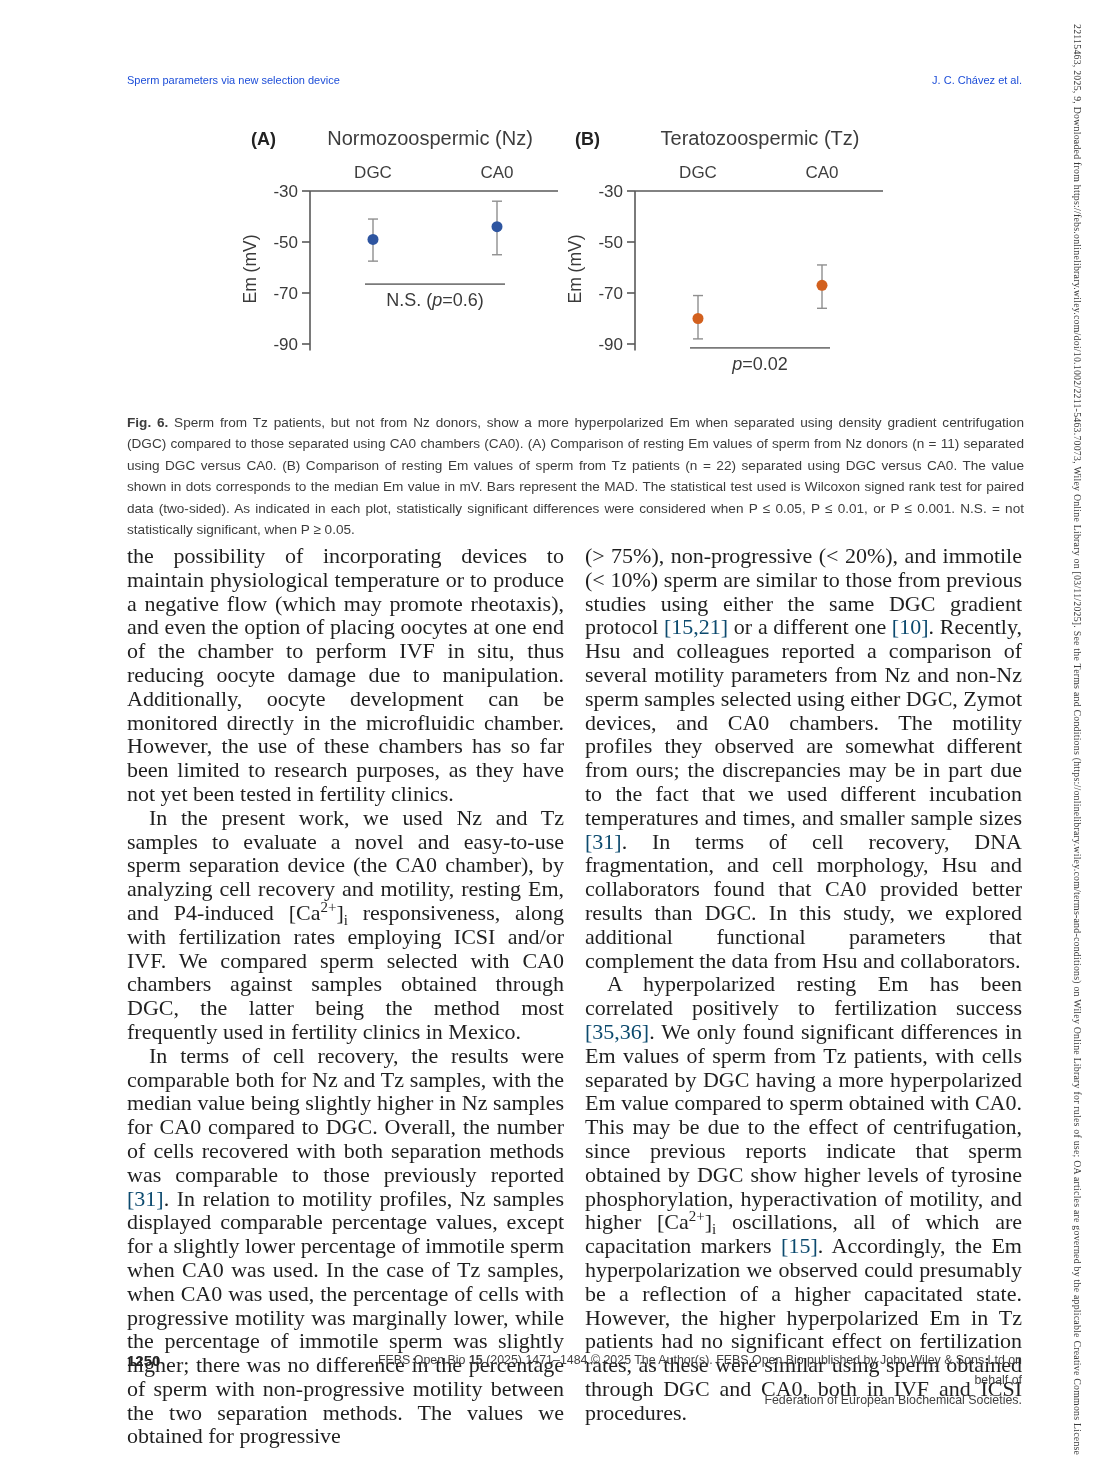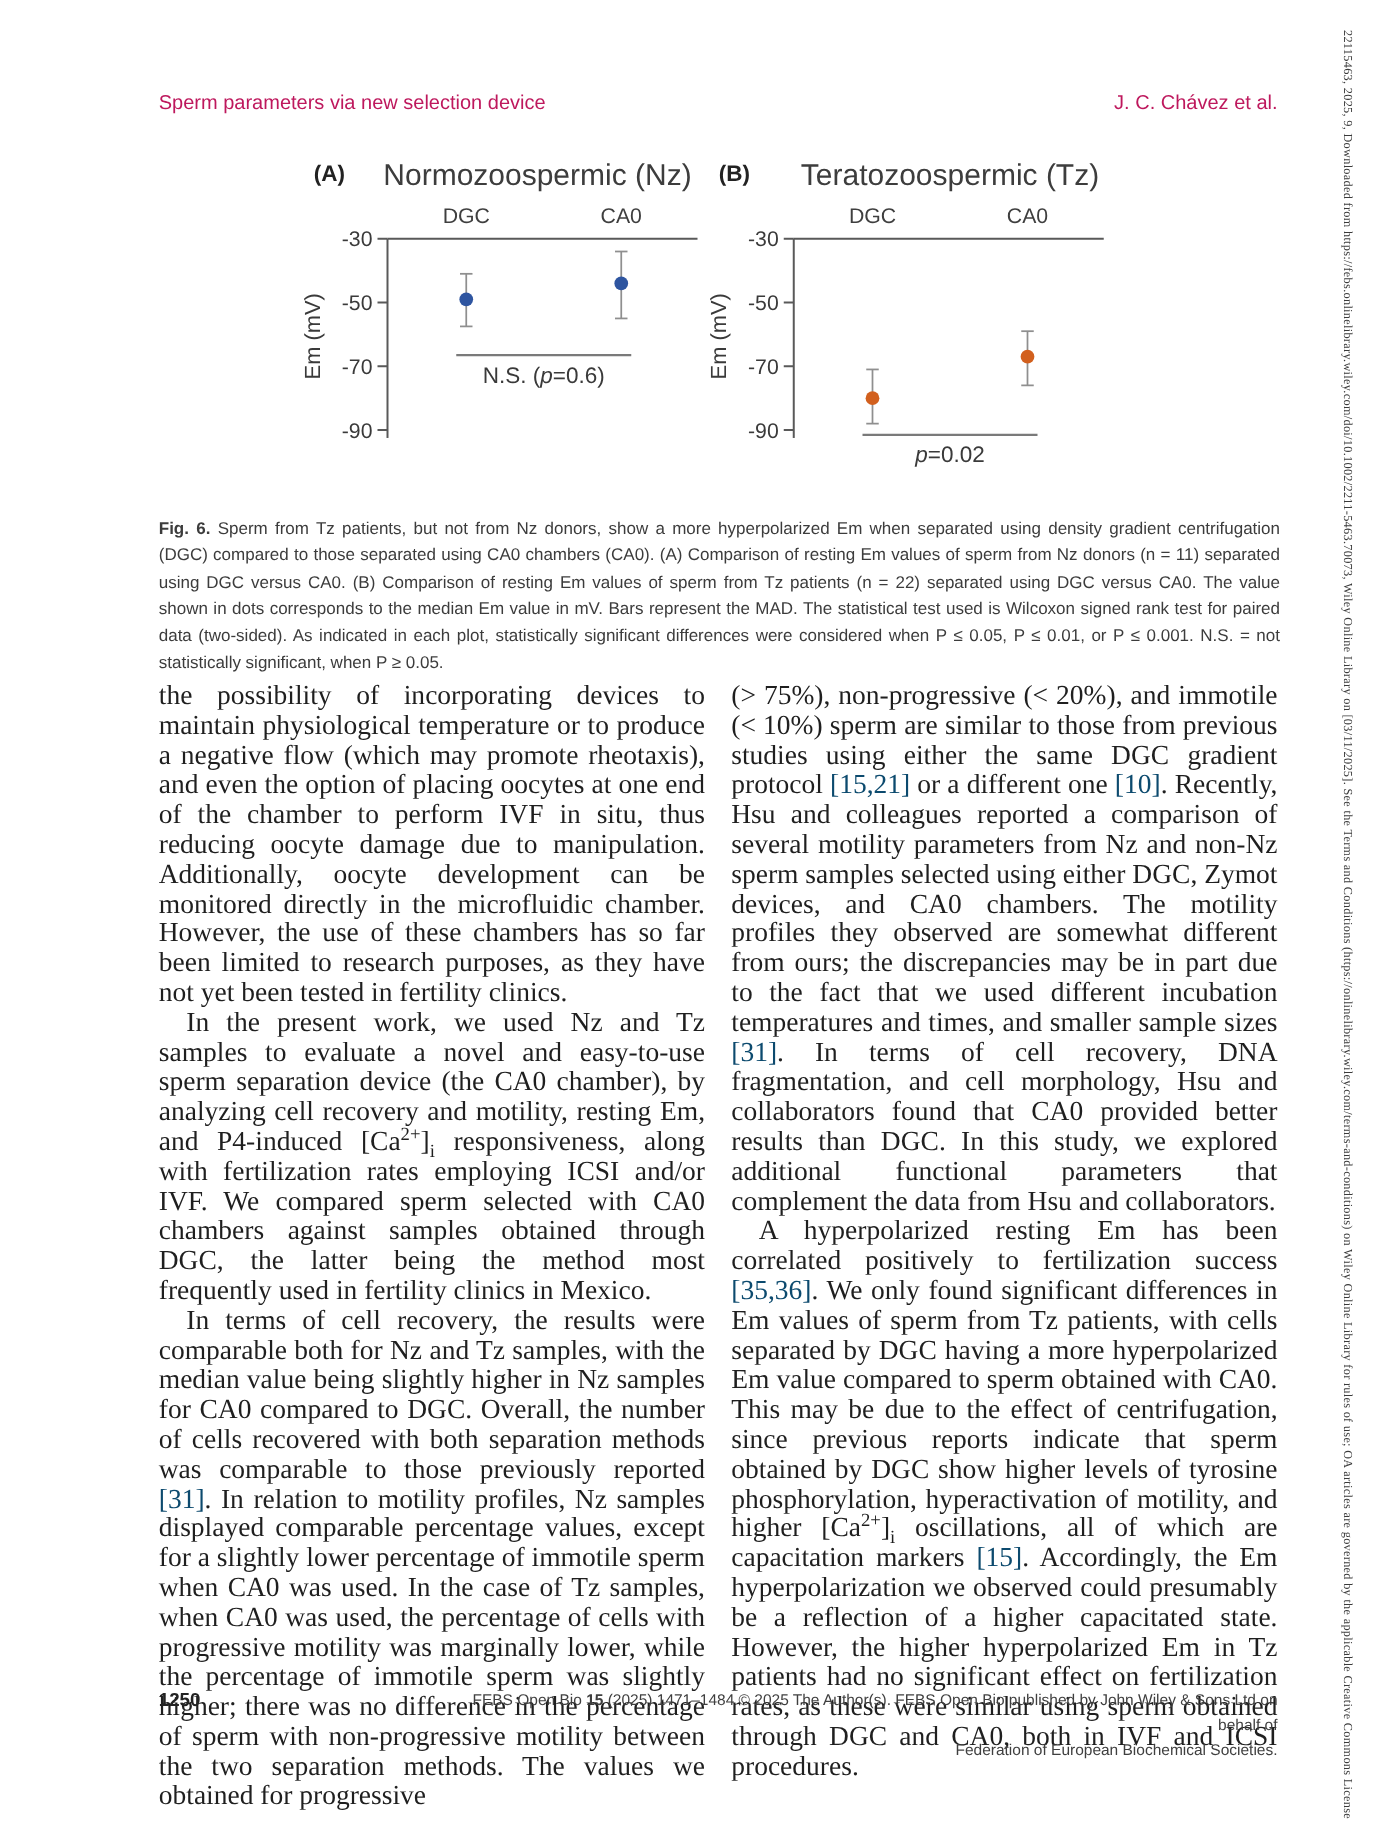--- a/index.html
+++ b/index.html
@@ -1,23 +1,23 @@
 <!DOCTYPE html>
 <html><head>
 <meta charset="utf-8">
 <style>
   html,body{margin:0;padding:0;background:#ffffff;}
   .page{position:relative;width:1110px;height:1458px;background:#ffffff;overflow:hidden;
         font-family:"Liberation Serif", serif;color:#1a1a1a;}
   
   .running-head{position:absolute;left:127px;top:74px;width:895px;display:flex;justify-content:space-between;
-        font-family:"Liberation Sans", sans-serif;font-size:16px;color:#be185d;}
+        font-family:"Liberation Sans", sans-serif;font-size:11px;color:#1d4ed8;}
   
   .panel-label{position:absolute;font-family:"Liberation Sans", sans-serif;font-weight:bold;font-size:18px;color:#222;}
-  .panel-title{position:absolute;font-family:"Liberation Sans", sans-serif;font-size:24px;color:#3d3d3d;text-align:center;}
+  .panel-title{position:absolute;font-family:"Liberation Sans", sans-serif;font-size:20px;color:#3d3d3d;text-align:center;}
   .chart-svg{position:absolute;width:330px;height:240px;overflow:visible;}
   .ch-header{font-family:"Liberation Sans", sans-serif;font-size:17px;fill:#3f3f3f;}
   .ch-tick{font-family:"Liberation Sans", sans-serif;font-size:17px;fill:#3a3a3a;}
   .ch-ylabel{font-family:"Liberation Sans", sans-serif;font-size:17.5px;fill:#3a3a3a;}
   .ch-sig-label{font-family:"Liberation Sans", sans-serif;font-size:18px;fill:#3a3a3a;}
   .ch-axis{stroke:#595959;stroke-width:1.6;}
   .ch-err{stroke:#8f8f8f;stroke-width:1.4;}
   .ch-sig{stroke:#7a7a7a;stroke-width:1.8;}
   
   .caption{position:absolute;left:127px;top:412px;width:897px;text-align:justify;

